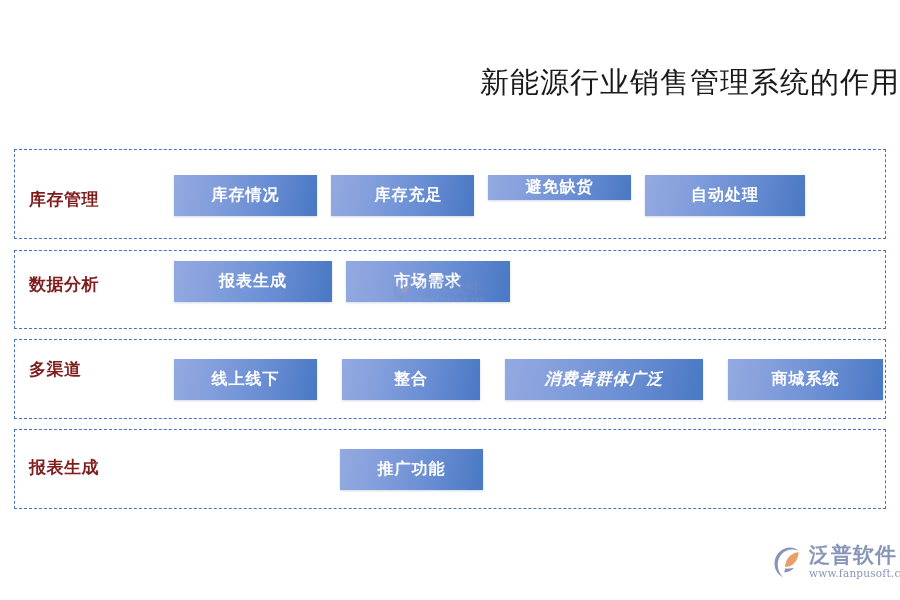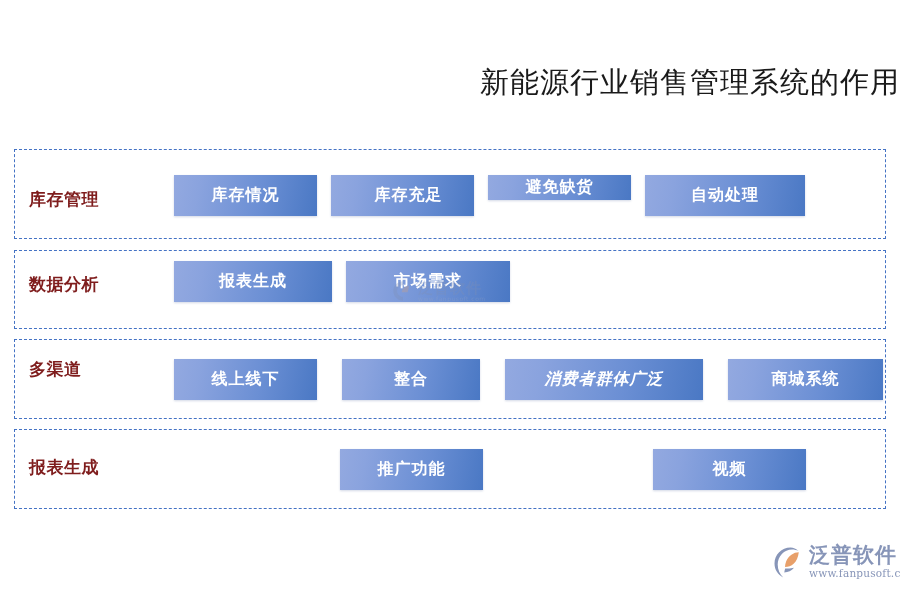--- a/index.html
+++ b/index.html
@@ -187,21 +187,20 @@
       <div class="chip" style="left:327px; top:19px; width:138px; height:41px;">整合</div>
       <div class="chip" style="left:490px; top:19px; width:198px; height:41px;font-style:italic;">消费者群体广泛</div>
       <div class="chip" style="left:713px; top:19px; width:155px; height:41px;">商城系统</div>
     </div>
   </div>
 
   <div class="panel" id="panel-3">
     <div class="panel-label" style="top:26px;">报表生成</div>
     <div class="chip-row">
       <div class="chip" style="left:325px; top:19px; width:143px; height:41px;">推广功能</div>
-      <div class="chip" style="left:638px; top:19px; width:153px; height:41px;">视频</div>
     </div>
   </div>
 
   <div class="watermark">
     <svg class="wm-mark" viewBox="0 0 34 34">
       <path d="M17 2 C8.7 2 2 8.7 2 17 C2 25.3 8.7 32 17 32 L17 26 C12 26 8 22 8 17 C8 12 12 8 17 8 Z" fill="#7f8fb4"></path>
       <path d="M26 9 C21 9 16 13 15 19 L24 19 C25 16 26 13 26 9 Z" fill="#d8a27a"></path>
     </svg>
     <span class="wm-text">
       <span class="wm-name">泛普软件</span>

